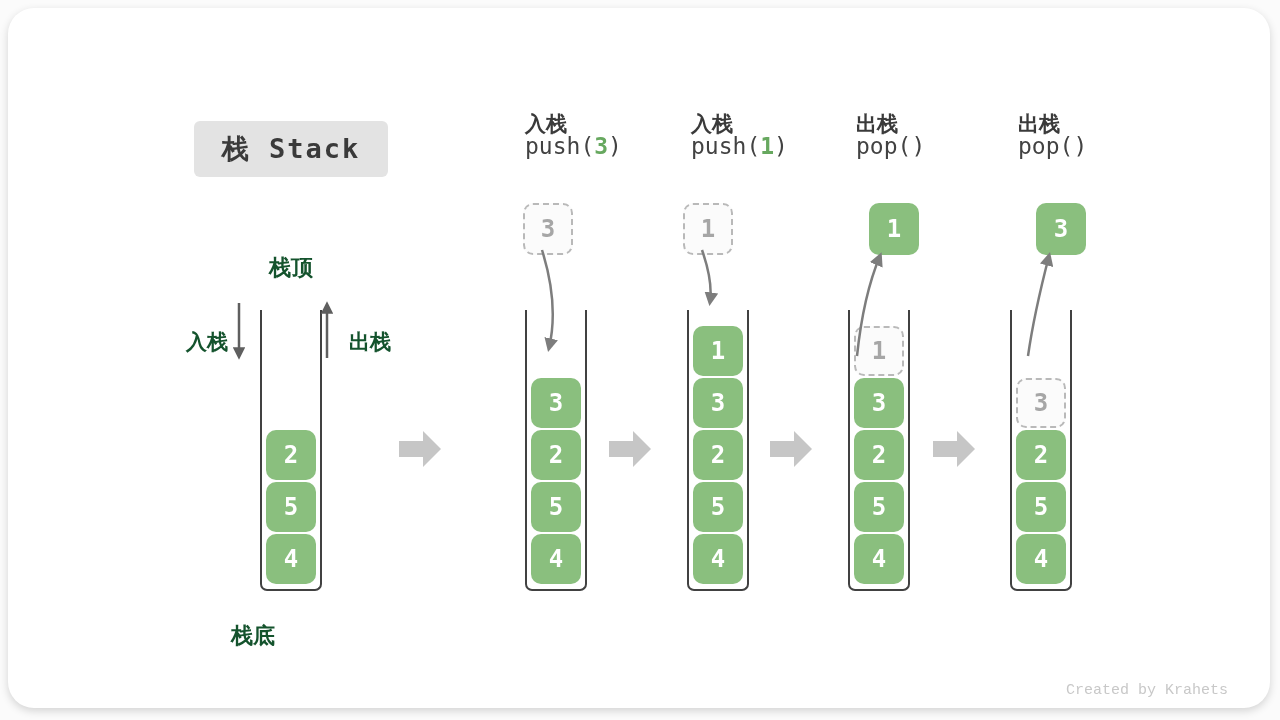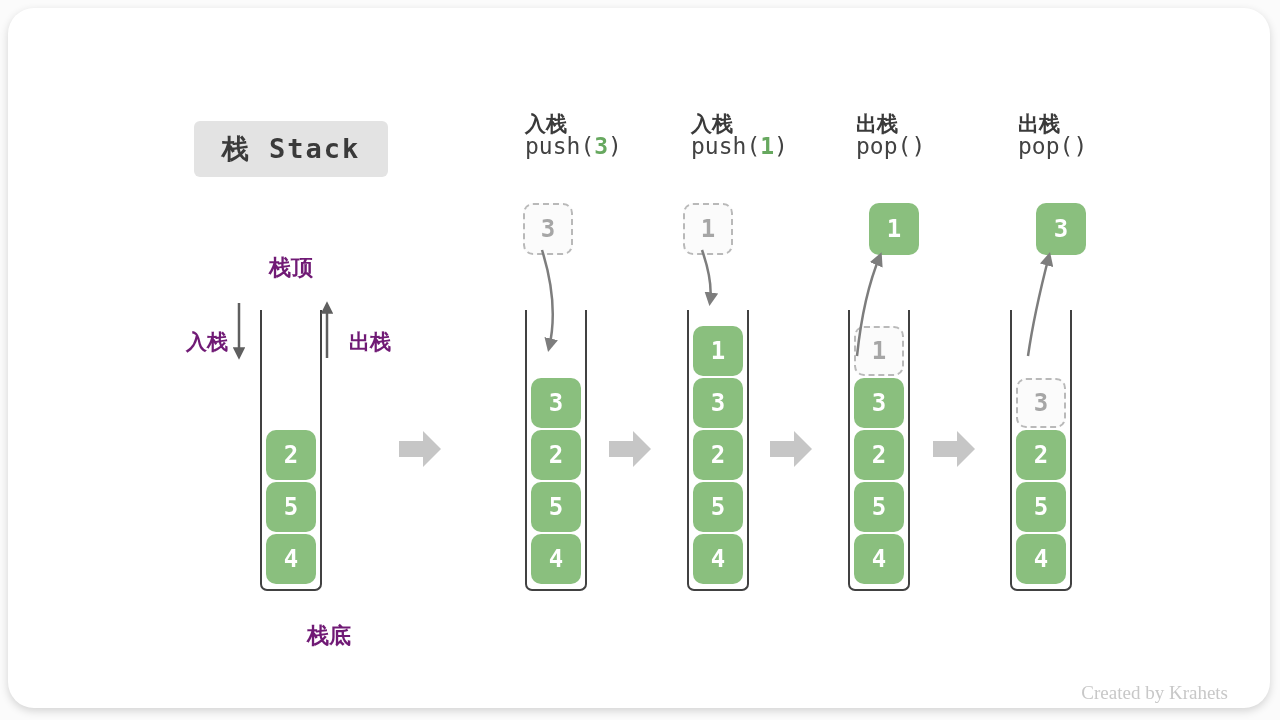--- a/index.html
+++ b/index.html
@@ -14,23 +14,23 @@
         justify-content:center;font-family:"DejaVu Sans Mono",monospace;
         font-weight:bold;font-size:27px;color:#3a3a3a;letter-spacing:2px;}
   
   .col-header{position:absolute;top:106px;}
   .hdr-title{font-size:21px;font-weight:bold;color:#3a3a3a;line-height:1;}
   .hdr-code{font-family:"DejaVu Sans Mono",monospace;
         font-size:23px;color:#424242;line-height:1;}
   .code-arg{color:#67a85f;font-weight:bold;}
   .h2{left:517px;} .h3{left:683px;} .h4{left:848px;} .h5{left:1010px;}
   
-  .lbl{position:absolute;font-weight:bold;color:#701a75;font-size:22px;}
+  .lbl{position:absolute;font-weight:bold;color:#14532d;font-size:22px;}
   .lbl-top{left:223px;top:245px;width:120px;text-align:center;}
-  .lbl-bottom{left:223px;top:613px;width:120px;text-align:right;}
+  .lbl-bottom{left:223px;top:613px;width:120px;text-align:left;}
   .lbl-push{left:178px;top:320px;font-size:21px;}
   .lbl-pop{left:341px;top:320px;font-size:21px;}
   
   .stack-col{position:absolute;top:302px;width:62px;height:281px;
         border-left:2px solid #414141;border-right:2px solid #414141;
         border-bottom:2px solid #414141;border-radius:0 0 7px 7px;
         box-sizing:border-box;display:flex;flex-direction:column;
         justify-content:flex-end;align-items:center;gap:2px;
         padding-bottom:5px;background:#ffffff;}
   .c1{left:252px;} .c2{left:517px;} .c3{left:679px;} .c4{left:840px;} .c5{left:1002px;}
@@ -42,21 +42,21 @@
   .solid{background:#8abf7e;color:#ffffff;}
   .ghost{background:#fbfbfb;border:2px dashed #b9b9b9;color:#a6a6a6;}
   
   .float-box{position:absolute;top:195px;width:50px;height:52px;border-radius:10px;
         display:flex;align-items:center;justify-content:center;
         font-family:"DejaVu Sans Mono",monospace;font-weight:bold;font-size:24px;
         box-sizing:border-box;}
   .f2{left:515px;} .f3{left:675px;} .f4{left:861px;} .f5{left:1028px;}
   
   .watermark{position:absolute;right:42px;top:674px;
-        font-family:Liberation Serif, serif;font-size:19px;color:#c8c8c8;}
+        font-family:Liberation Mono, monospace;font-size:15px;color:#c8c8c8;}
   
   .overlay{position:absolute;left:0;top:0;width:1280px;height:720px;
         pointer-events:none;}
 </style>
 </head>
 <body>
 
 <div class="canvas">
   <div class="card">
 

